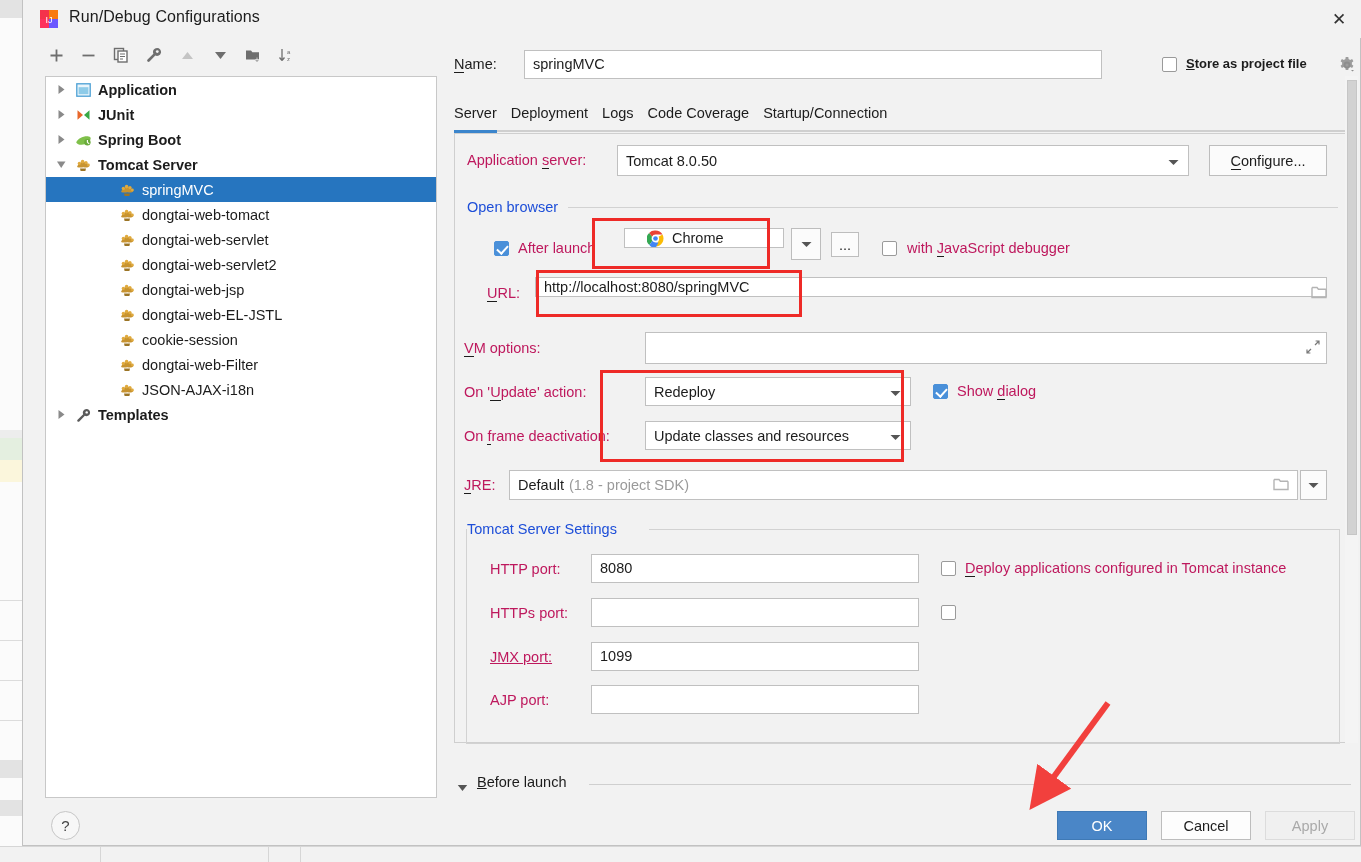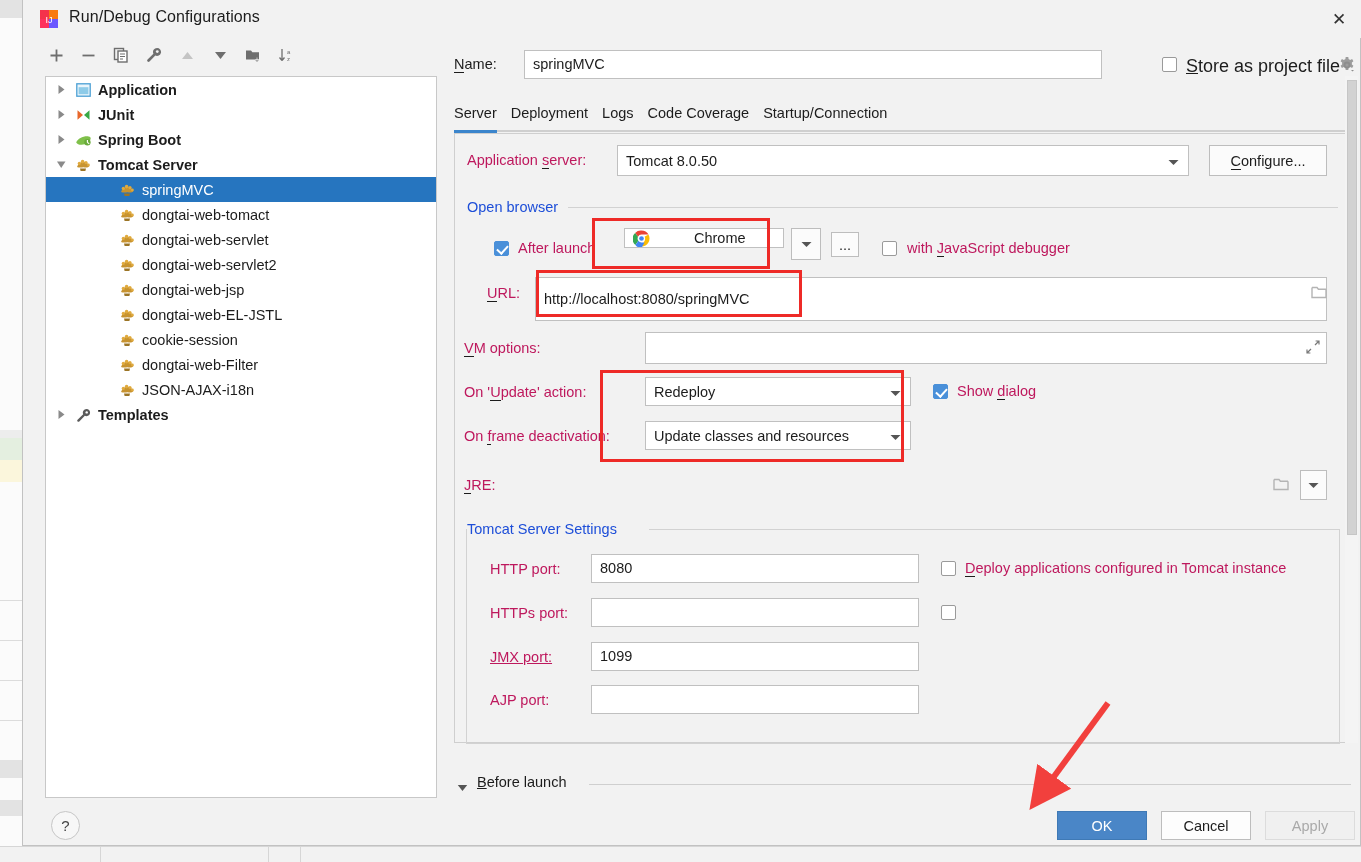--- a/index.html
+++ b/index.html
@@ -60,21 +60,21 @@
 
   
   .name-label { position: absolute; left: 431px; top: 56px; font-size: 14.5px; color: #1c1c1c; }
   .name-label u { text-decoration: none; border-bottom: 1px solid #1c1c1c; }
   .name-input {
     position: absolute; left: 501px; top: 50px; width: 578px; height: 29px;
     background: #fff; border: 1px solid #c0c0c0;
     font-size: 14.5px; color: #1c1c1c; padding: 0 8px; line-height: 27px;
   }
   .store-check { position: absolute; left: 1139px; top: 57px; }
-  .store-label { position: absolute; left: 1163px; top: 56px; font-size: 18px; color: #1c1c1c; }
+  .store-label { position: absolute; left: 1163px; top: 56px; font-size: 13px; color: #1c1c1c; font-weight: bold; }
   .gear-wrap { position: absolute; left: 1315px; top: 56px; width: 18px; height: 18px; }
 
   
   .tabs { position: absolute; left: 431px; top: 100px; height: 27px; display: flex; align-items: center; gap: 14px; }
   .tab { font-size: 14.5px; color: #1c1c1c; position: relative; padding-bottom: 2px; }
   .tabline-base { position: absolute; left: 431px; top: 130px; width: 897px; height: 2px; background: #cfcfcf; }
   .tabline-active { position: absolute; left: 431px; top: 130px; height: 3px; background: #3b85cc; }
 
   
   .panelbox { position: absolute; left: 431px; top: 133px; width: 897px; height: 610px; border: 1px solid #cfcfcf; background: #f2f2f2; }
@@ -468,21 +468,21 @@
     <div class="btnlike" style="left:1186px;top:145px;width:118px;height:31px;">
       <span><u style="text-decoration:none;border-bottom:1px solid #1c1c1c;">C</u>onfigure...</span>
     </div>
 
     <div class="grouplabel" style="left:444px;top:199px;">Open browser</div>
     <div class="groupline" style="left:545px;top:207px;width:770px;"></div>
 
     <div class="cbox on" style="left:471px;top:241px;"></div>
     <div class="lbl" style="left:495px;top:240px;">After launch</div>
 
-    <div class="combo" style="left:601px;top:228px;width:160px;height:20px;padding-left:8px;gap:36px;">
+    <div class="combo" style="left:601px;top:228px;width:160px;height:20px;padding-left:22px;">
       <span style="display:inline-flex;margin-right:8px;">
         <svg width="17" height="17" viewBox="0 0 17 17">
           <circle cx="8.5" cy="8.5" r="8" fill="#ffffff"></circle>
           <path d="M8.5 0.5A8 8 0 0 1 15.5 4.6H8.5a3.9 3.9 0 0 0-3.5 2.2L2.1 2.9A8 8 0 0 1 8.5.5z" fill="#ea4335"></path>
           <path d="M2.1 2.9 5 6.8a3.9 3.9 0 0 0 .4 4L2.4 15A8 8 0 0 1 2.1 2.9z" fill="#34a853"></path>
           <path d="M15.5 4.6A8 8 0 0 1 8.5 16.5l3-5.6a3.9 3.9 0 0 0 0-4.2z" fill="#fbbc05"></path>
           <path d="M2.4 15 5.4 10.8a3.9 3.9 0 0 0 3.1 1.6h3l-3 5.6A8 8 0 0 1 2.4 15z" fill="#4285f4"></path>
           <circle cx="8.5" cy="8.5" r="3.2" fill="#ffffff"></circle>
           <circle cx="8.5" cy="8.5" r="2.3" fill="#4285f4"></circle>
         </svg>
@@ -493,21 +493,21 @@
       <svg width="11" height="7" viewBox="0 0 11 7">
           <path d="M0.5 1 5.5 6 10.5 1z" fill="#555"></path>
         </svg>
     </div>
     <div class="btnlike" style="left:808px;top:232px;width:28px;height:25px;">...</div>
 
     <div class="cbox" style="left:859px;top:241px;"></div>
     <div class="lbl" style="left:884px;top:240px;">with <u>J</u>avaScript debugger</div>
 
     <div class="lbl" style="left:464px;top:285px;text-align:center;"><u>U</u>RL:</div>
-    <div class="tfield" style="left:512px;top:277px;width:792px;height:44px;">http://localhost:8080/springMVC</div>
+    <div class="tfield" style="left:512px;top:277px;width:792px;height:20px;">http://localhost:8080/springMVC</div>
     <div style="position:absolute;left:1288px;top:285px;">
       <svg width="17" height="15" viewBox="0 0 17 15">
           <path d="M1 2.5h5l1.4 1.8H15M1 2.5v10h14V4.3" fill="none" stroke="#b4b4b4" stroke-width="1.4"></path>
         </svg>
     </div>
 
     <div class="lbl" style="left:441px;top:340px;"><u>V</u>M options:</div>
     <div class="tfield" style="left:622px;top:332px;width:682px;height:32px;"></div>
     <div style="position:absolute;left:1283px;top:340px;">
       <svg width="14" height="14" viewBox="0 0 14 14">
@@ -531,20 +531,24 @@
     <div class="combo" style="left:622px;top:421px;width:266px;height:29px;">
       <span>Update classes and resources</span>
       <span class="arrow">
         <svg width="11" height="7" viewBox="0 0 11 7">
             <path d="M0.5 1 5.5 6 10.5 1z" fill="#555"></path>
           </svg>
       </span>
     </div>
 
     <div class="lbl" style="left:441px;top:477px;"><u>J</u>RE:</div>
+    <div class="tfield" style="left:486px;top:470px;width:789px;height:30px;">
+      <span>Default</span>
+      <span class="smallgray" style="margin-left:5px;">(1.8 - project SDK)</span>
+    </div>
     <div style="position:absolute;left:1250px;top:477px;">
       <svg width="17" height="15" viewBox="0 0 17 15">
           <path d="M1 2.5h5l1.4 1.8H15M1 2.5v10h14V4.3" fill="none" stroke="#b4b4b4" stroke-width="1.4"></path>
         </svg>
     </div>
     <div class="btnlike" style="left:1277px;top:470px;width:27px;height:30px;">
       <svg width="11" height="7" viewBox="0 0 11 7">
           <path d="M0.5 1 5.5 6 10.5 1z" fill="#555"></path>
         </svg>
     </div>

